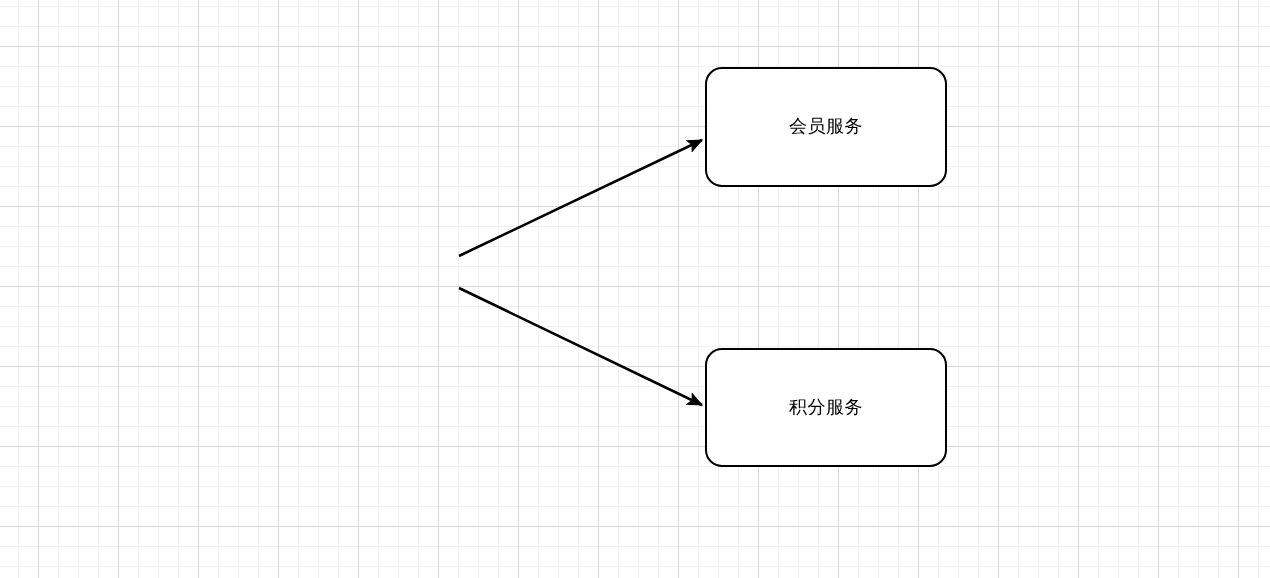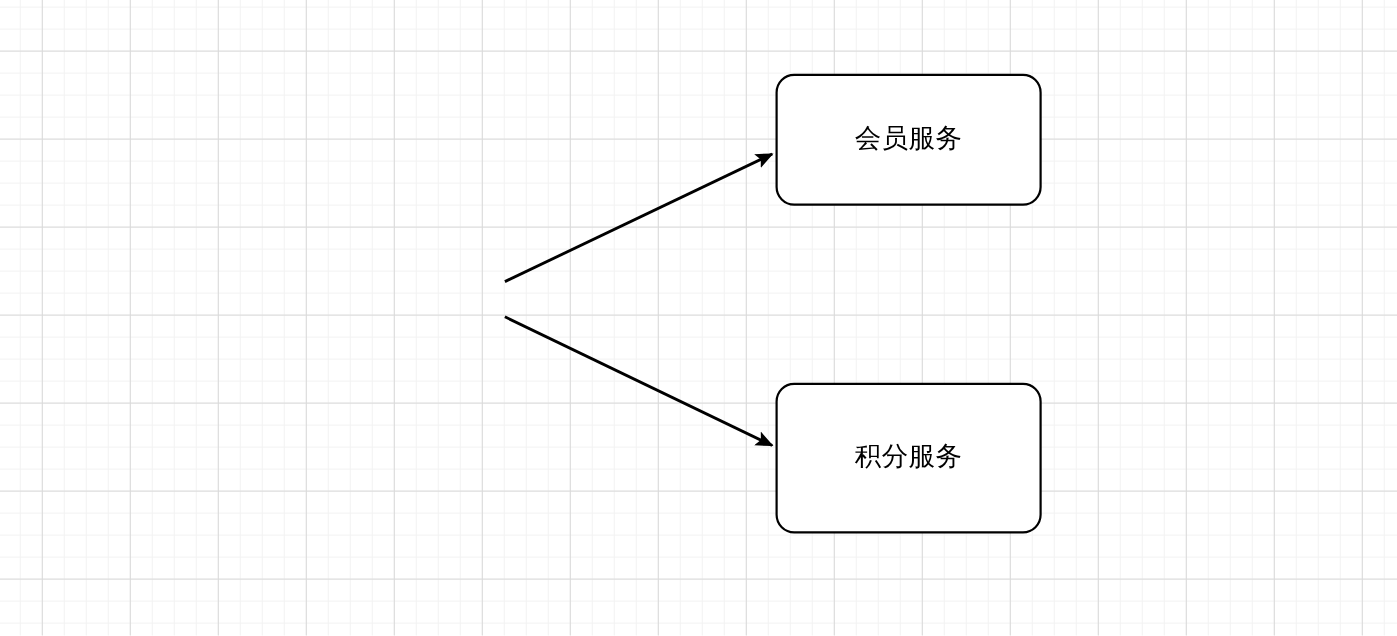--- a/index.html
+++ b/index.html
@@ -54,21 +54,21 @@
     position: absolute;
     box-sizing: border-box;
     background: #ffffff;
     border: 2px solid #000000;
     display: flex;
     align-items: center;
     justify-content: center;
   }
   .node-label {
     color: #000000;
-    font-size: 24px;
+    font-size: 18px;
     line-height: 1.2;
     letter-spacing: 0.5px;
     white-space: nowrap;
     text-align: center;
     font-family: "Liberation Sans", "DejaVu Sans", sans-serif;
   }
   #node-client {
     left: 217px;
     top: 228px;
     width: 242px;
@@ -79,21 +79,21 @@
     left: 705px;
     top: 67px;
     width: 242px;
     height: 120px;
     border-radius: 17px;
   }
   #node-points {
     left: 705px;
     top: 348px;
     width: 242px;
-    height: 137px;
+    height: 119px;
     border-radius: 17px;
   }
 </style>
 </head>
 <body>
 
 <div id="canvas">
 
   <div id="grid-layer"></div>
 

